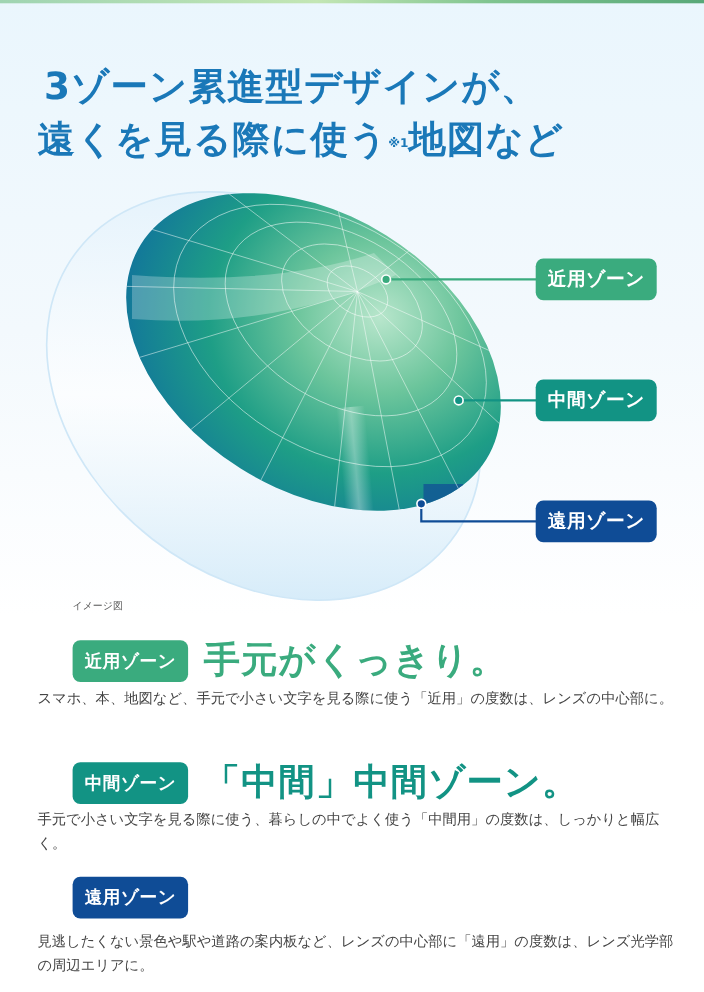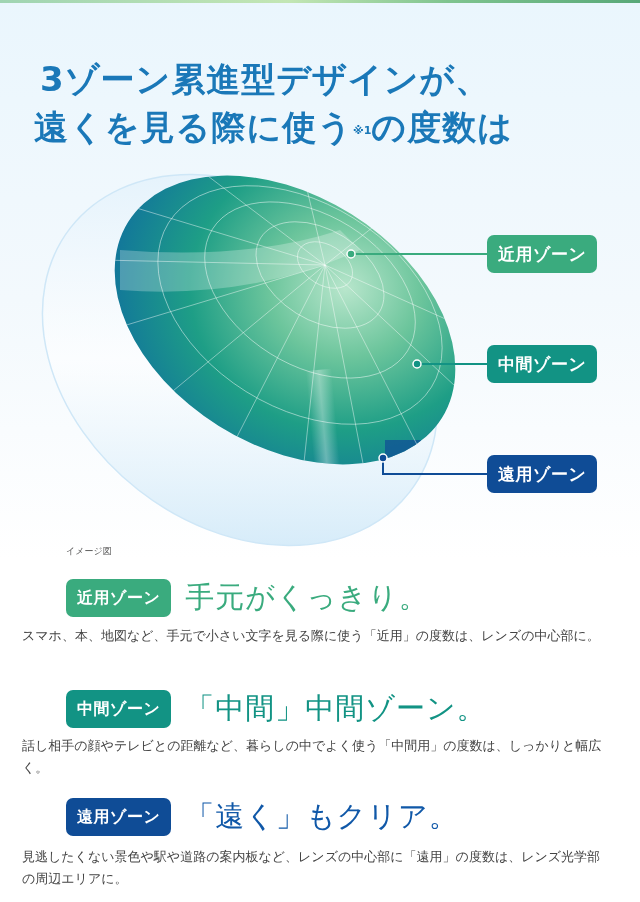--- a/index.html
+++ b/index.html
@@ -26,22 +26,22 @@
   .badge-near { left: 487px; top: 235px; background: #3aab7e; }
   .badge-mid { left: 487px; top: 345px; background: #129384; }
   .badge-far { left: 487px; top: 455px; background: #0f4c96; }
 
   .image-caption { position: absolute; left: 54px; top: 545px; font-size: 9px; color: #555555; margin-left: 12px; }
 
   .feature { position: absolute; left: 0; width: 640px; }
   .feature .row { position: absolute; left: 66px; top: 0; display: flex; align-items: center; }
   .feature .tag { height: 38px; padding: 0 11px; border-radius: 7px; color: #fff; font-weight: bold;
     font-size: 16px; line-height: 38px; white-space: nowrap; letter-spacing: 0.5px; }
-  .feature .title { margin-left: 14px; font-weight: normal; font-size: 29px; white-space: nowrap; letter-spacing: 1px; }
-  .feature .desc { position: absolute; left: 22px; width: 580px; font-size: 13px; line-height: 22px; color: #444444; }
+  .feature .title { margin-left: 14px; font-weight: bold; font-size: 33px; white-space: nowrap; letter-spacing: 1px; }
+  .feature .desc { position: absolute; left: 34px; width: 580px; font-size: 13px; line-height: 22px; color: #444444; }
 
   .f-near { top: 578px; }
   .f-near .tag { background: #3aab7e; }
   .f-near .title { color: #3aab7e; }
   .f-near .desc { top: 47px; }
 
   .f-mid { top: 689px; }
   .f-mid .tag { background: #129384; }
   .f-mid .title { color: #129384; }
   .f-mid .desc { top: 46px; }
@@ -52,21 +52,21 @@
   .f-far .desc { top: 49px; }
 </style>
 </head>
 <body>
 
 <div class="page">
   <div class="top-bar"></div>
 
   <h1 class="headline">
     <span class="line line1">3ゾーン累進型デザインが、</span>
-    <span class="line line2"><span>遠くを見る際に使う</span><sup>※1</sup><span>の度数は</span></span>
+    <span class="line line2"><span>遠くを見る際に使う</span><sup>※1</sup><span>地図など</span></span>
   </h1>
 
   <div class="lens-area">
     <svg width="640" height="410" viewBox="0 150 640 410">
       <defs>
         <linearGradient id="shellGrad" x1="0" y1="0" x2="1" y2="1">
           <stop offset="0" stop-color="#d7ecfa" stop-opacity="0.9"></stop>
           <stop offset="0.5" stop-color="#ffffff" stop-opacity="0.6"></stop>
           <stop offset="1" stop-color="#b9def5" stop-opacity="0.9"></stop>
         </linearGradient>
@@ -139,23 +139,22 @@
       <span class="title">手元がくっきり。</span>
     </div>
     <p class="desc">スマホ、本、地図など、手元で小さい文字を見る際に使う「近用」の度数は、レンズの中心部に。</p>
   </section>
 
   <section class="feature f-mid">
     <div class="row">
       <span class="tag">中間ゾーン</span>
       <span class="title">「中間」中間ゾーン。</span>
     </div>
-    <p class="desc">話し相手の顔やテレビとの距離など、暮らしの中でよく使う「中間用」の度数は、しっかりと幅広く。</p>
+    <p class="desc">手元で小さい文字を見る際に使う、暮らしの中でよく使う「中間用」の度数は、しっかりと幅広く。</p>
   </section>
 
   <section class="feature f-far">
     <div class="row">
       <span class="tag">遠用ゾーン</span>
-      <span class="title">「遠く」もクリア。</span>
     </div>
     <p class="desc">見逃したくない景色や駅や道路の案内板など、レンズの中心部に「遠用」の度数は、レンズ光学部の周辺エリアに。</p>
   </section>
 </div>
 
 </body></html>

